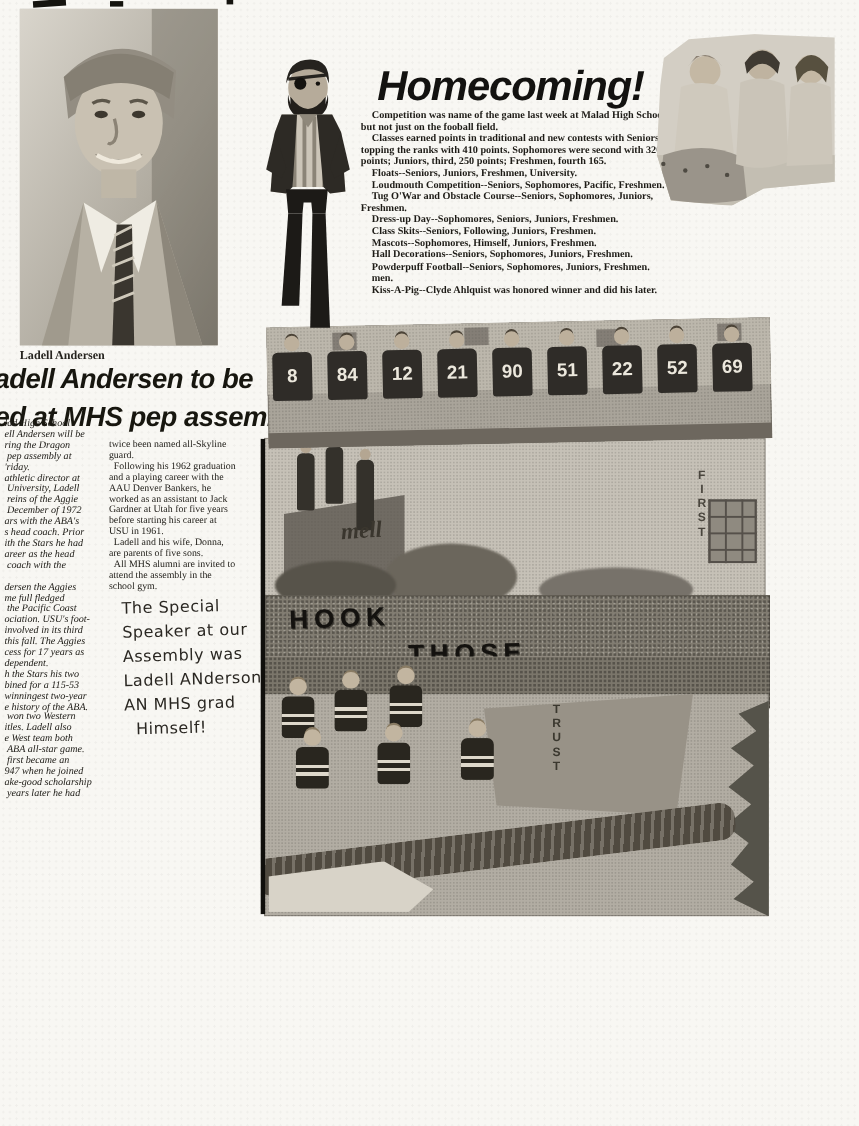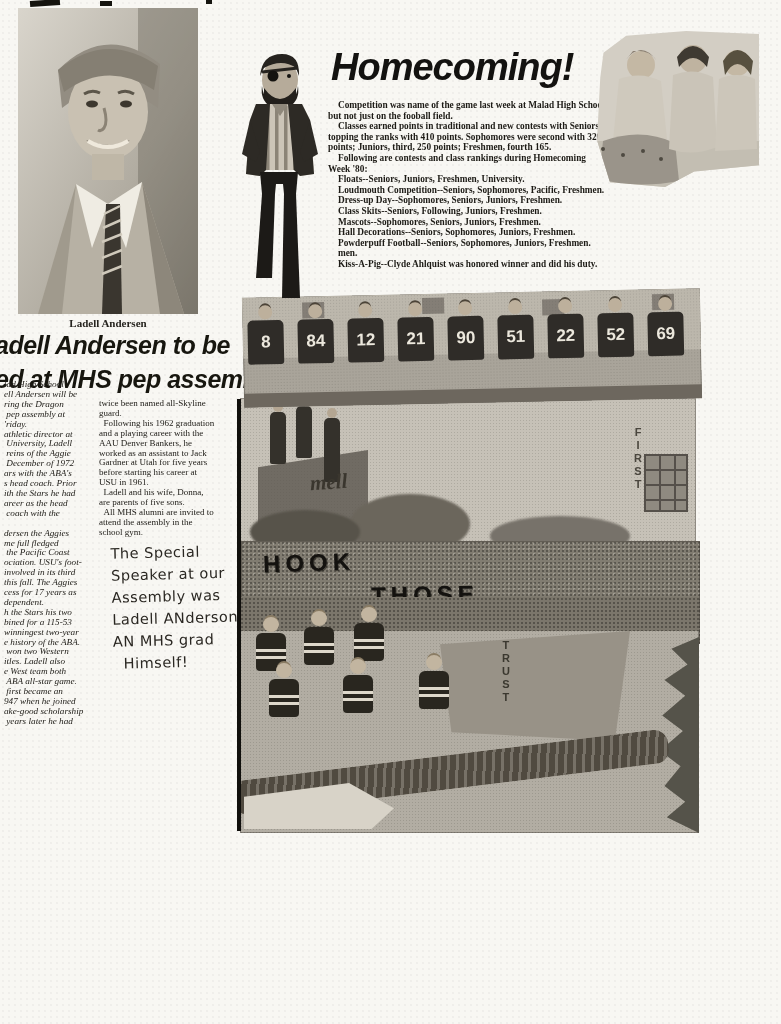--- a/index.html
+++ b/index.html
@@ -10,37 +10,37 @@
         background-size:6px 6px;color:#1d1c1a;}
   
   .artifact{position:absolute;background:#15140f;}
   .art1{left:30px;top:0;width:30px;height:6px;transform:rotate(-4deg);}
   .art2{left:100px;top:1px;width:12px;height:5px;}
   .art3{left:206px;top:0;width:6px;height:4px;}
   
   .portrait{position:absolute;left:18px;top:8px;width:180px;height:306px;
             box-shadow:0 0 0 1px #bdb8ae inset;background:#b9b3a8;}
   .portrait svg{display:block;width:100%;height:100%;}
-  .portrait-caption{position:absolute;left:18px;top:317px;width:180px;text-align:center;
+  .portrait-caption{position:absolute;left:18px;top:317px;width:180px;text-align:left;
             font:700 11px/12px "Liberation Serif",serif;color:#26241f;}
   
   .lh{position:absolute;left:-5px;width:250px;color:#17160f;
       font:italic 700 25px/26px "Liberation Sans",sans-serif;letter-spacing:-.5px;white-space:nowrap;}
   .lh1{top:332px;}
   .lh2{top:366px;}
   .newscol{position:absolute;white-space:pre-wrap;color:#23211c;
       font:400 9.2px/9.9px "Liberation Serif",serif;}
   .col1{left:4px;top:380px;width:110px;font-style:italic;}
   .col2{left:99px;top:399px;width:142px;font-size:9px;}
   
   .handwritten{position:absolute;left:112px;top:541px;width:140px;white-space:pre-wrap;
       font:400 14.5px/22px "DejaVu Sans",sans-serif;color:#2a2722;letter-spacing:.5px;
       transform:rotate(-1.5deg);}
   
-  .hc-head{position:absolute;left:331px;top:46px;margin:0;color:#131210;
+  .hc-head{position:absolute;left:331px;top:46px;margin:12px;color:#131210;
       font:italic 700 38px/42px "Liberation Sans",sans-serif;letter-spacing:-1px;}
   .hc-article{position:absolute;left:328px;top:100px;width:281px;color:#1d1b16;
       font:700 9.3px/10.6px "Liberation Serif",serif;}
   .hc-article p{margin:0;text-indent:10px;}
   .contest-line{text-indent:10px;}
   
   .girls{position:absolute;left:597px;top:31px;width:162px;height:156px;
       clip-path:polygon(4% 14%,18% 3%,55% 0,100% 2%,100% 86%,60% 90%,42% 100%,8% 97%,0 70%,2% 30%);}
   .girls svg{display:block;width:100%;height:100%;}
   
@@ -228,31 +228,31 @@
       <path d="M34,130 L72,130 L70,152 L58,152 L57,142 L50,142 L49,152 L36,152 Z" fill="#1c1a17"></path>
       <path d="M36,152 L49,152 L46,236 L30,236 Z" fill="#1c1a17"></path>
       <path d="M58,152 L70,152 L74,256 L56,256 Z" fill="#1c1a17"></path>
     </svg>
   </div>
 
   <h1 class="hc-head">Homecoming!</h1>
   <div class="hc-article">
     <p>Competition was name of the game last week at Malad High School, but not just on the fooball field.</p>
     <p>Classes earned points in traditional and new contests with Seniors topping the ranks with 410 points. Sophomores were second with 320 points; Juniors, third, 250 points; Freshmen, fourth 165.</p>
-    <p>Following are contests and class rankings during Homecoming Week '80:</p>
     <div>
         <div class="contest-line">Floats--Seniors, Juniors, Freshmen, University.</div>
         <div class="contest-line">Loudmouth Competition--Seniors, Sophomores, Pacific, Freshmen.</div>
+        <div class="contest-line">Tug O'War and Obstacle Course--Seniors, Sophomores, Juniors, Freshmen.</div>
         <div class="contest-line">Dress-up Day--Sophomores, Seniors, Juniors, Freshmen.</div>
         <div class="contest-line">Class Skits--Seniors, Following, Juniors, Freshmen.</div>
-        <div class="contest-line">Mascots--Sophomores, Seniors, Juniors, Freshmen.</div>
+        <div class="contest-line">Mascots--Sophomores, Himself, Juniors, Freshmen.</div>
         <div class="contest-line">Hall Decorations--Seniors, Sophomores, Juniors, Freshmen.</div>
         <div class="contest-line">Powderpuff Football--Seniors, Sophomores, Juniors, Freshmen.</div>
         <div class="contest-line">men.</div>
-        <div class="contest-line">Kiss-A-Pig--Clyde Ahlquist was honored winner and did his duty.</div>
+        <div class="contest-line">Kiss-A-Pig--Clyde Ahlquist was honored winner and did his later.</div>
       </div>
   </div>
 
   <div class="girls">
     <svg viewBox="0 0 162 156">
       <rect width="162" height="156" fill="#d3cec4"></rect>
       <rect y="110" width="162" height="46" fill="#c3beb2"></rect>
       <circle cx="44" cy="34" r="14" fill="#c4b8a4"></circle>
       <path d="M28,30 Q44,8 60,30 Q52,18 36,20 Z" fill="#8c8173"></path>
       <path d="M22,48 Q44,40 64,50 L70,108 Q44,120 16,110 Z" fill="#cfc9bd"></path>

